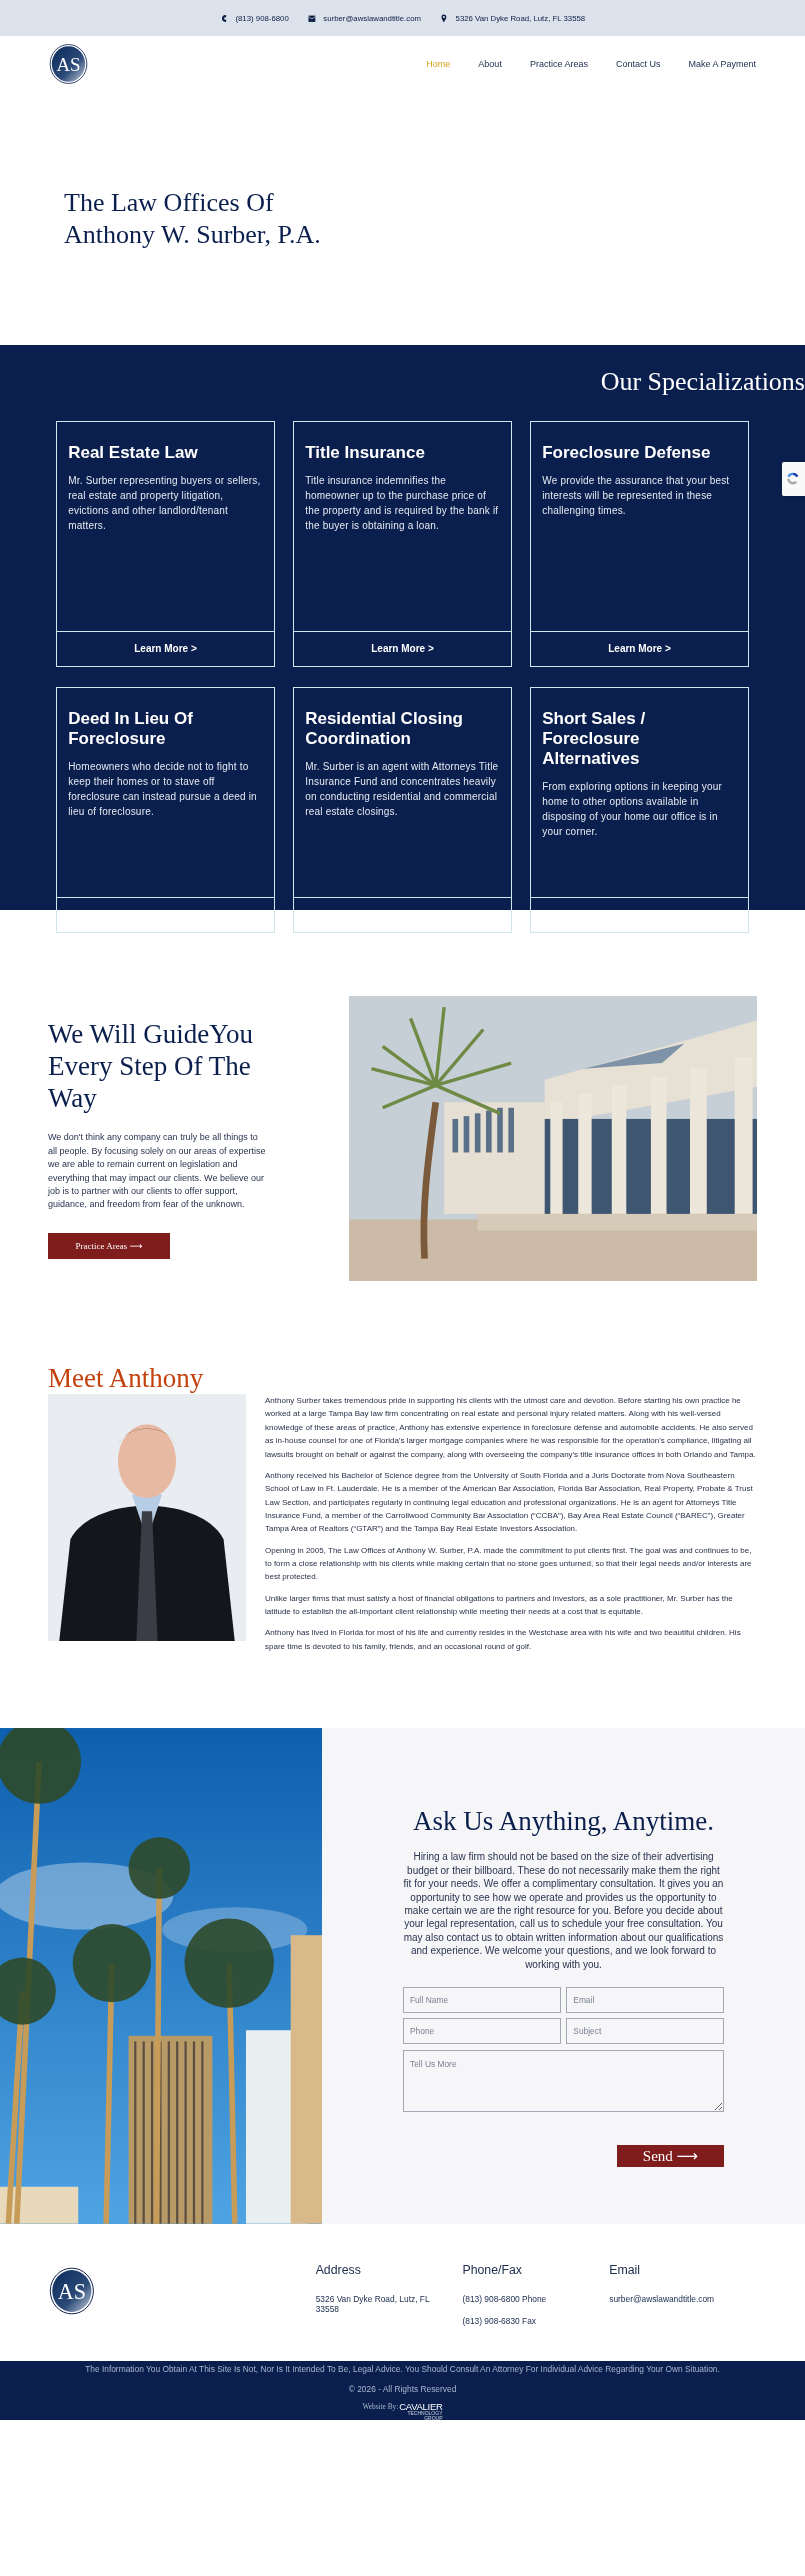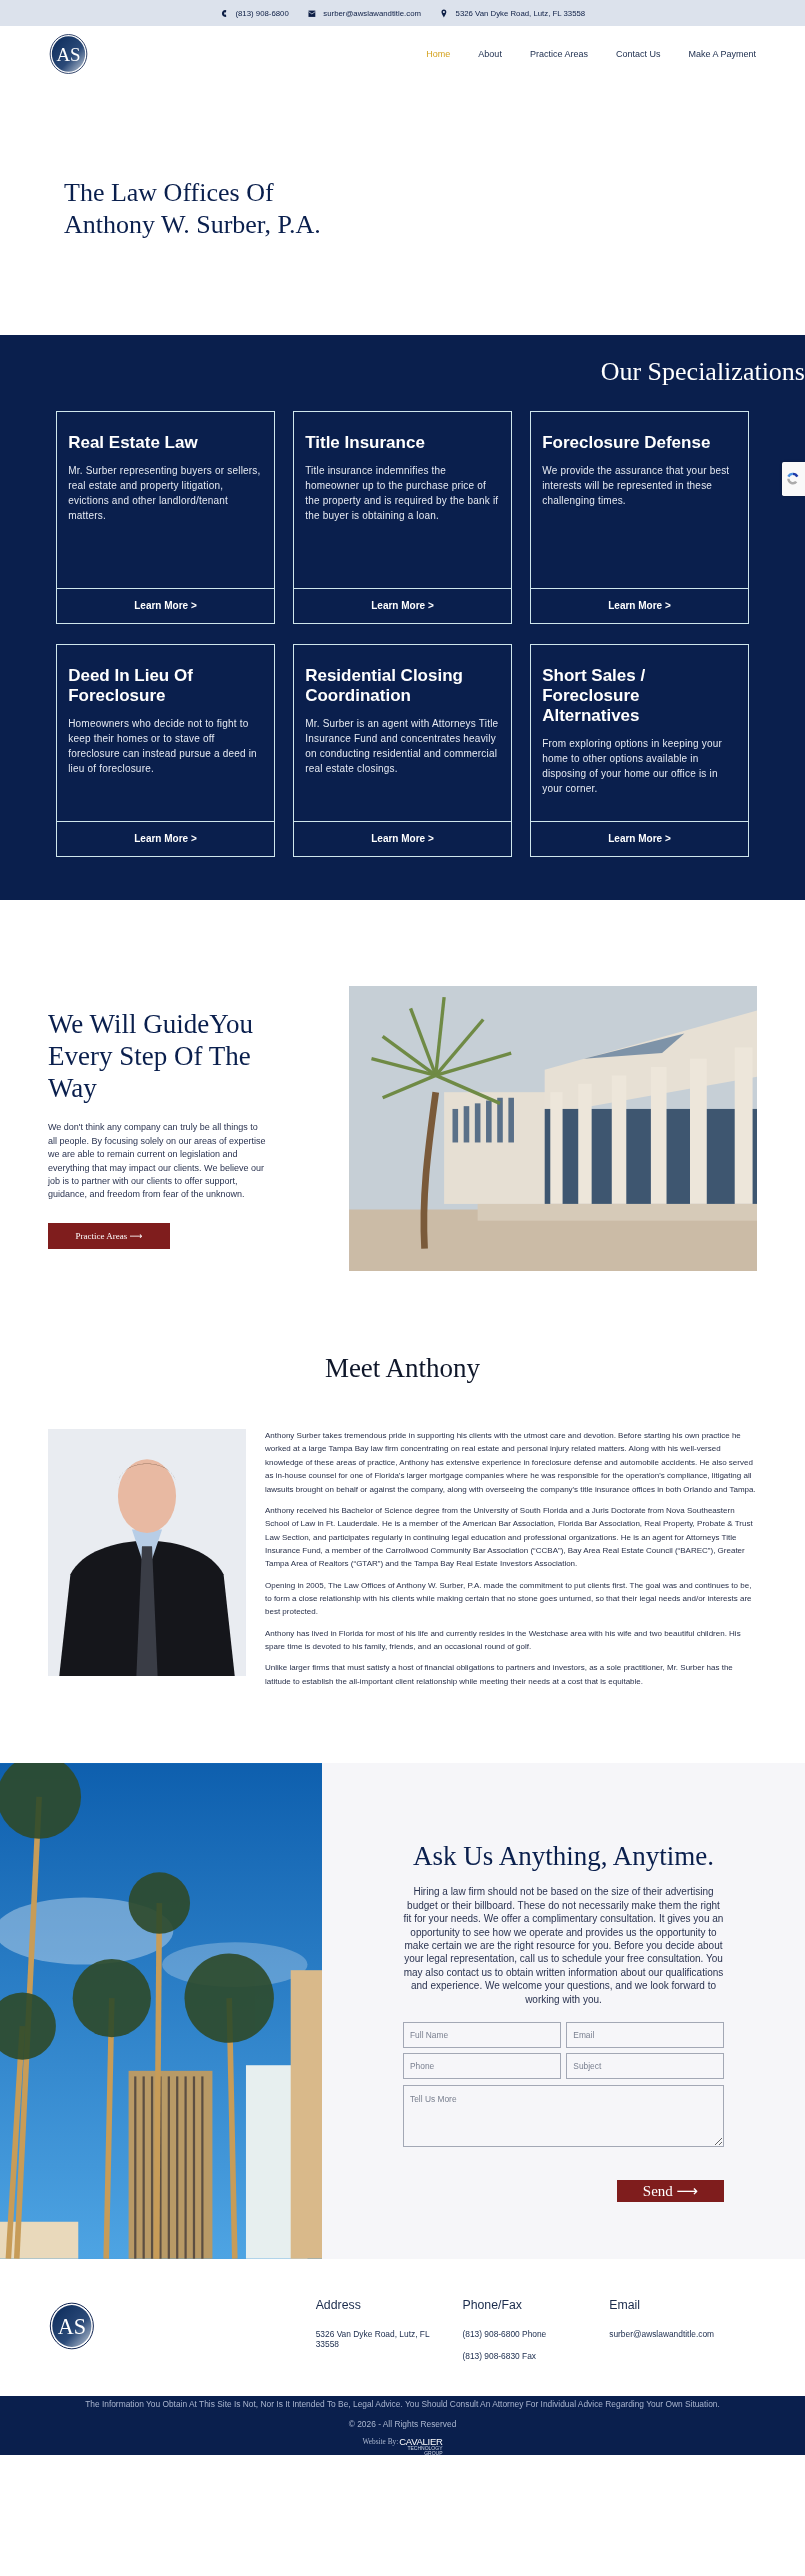--- a/index.html
+++ b/index.html
@@ -1,56 +1,56 @@
 <!DOCTYPE html>
 <html style="font-size:9px"><head>
   <meta charset="utf-8">
   <style>
     * { box-sizing: border-box; margin: 0; padding: 0; }
     html, body { width: 805px; background: #ffffff; }
     body { font-family: "Liberation Sans", sans-serif; color: #0a1f4d; }
     .serif { font-family: "Liberation Serif", "DejaVu Serif", serif; }
 
     
-    .topbar { height: 26px; background: #dce2ec; display: flex; align-items: center; justify-content: center; gap: 19px; font-size: 7.8px; color: #0d1e45; }
+    .topbar { height: 36px; background: #dce2ec; display: flex; align-items: center; justify-content: center; gap: 19px; font-size: 7.8px; color: #0d1e45; }
     .topbar .item { display: flex; align-items: center; gap: 7.8px; }
     .topbar svg { width: 7.8px; height: 9px; fill: #0d1e45; }
 
     
     .nav { height: 56px; display: flex; align-items: center; justify-content: space-between; padding: 0 49px 0 49px; }
     .logo { width: 39px; height: 40px; }
     .nav-links { display: flex; gap: 28px; font-size: 9px; color: #1a2b4c; }
     .nav-links a { text-decoration: none; color: #1a2b4c; }
     .nav-links a.active { color: #d4a21e; }
 
     
     .hero { height: 253px; padding: 95px 0 0 64px; }
     .hero h1 { font-family: "Liberation Serif", serif; font-weight: 400; font-size: 26px; line-height: 32px; color: #0a1f4d; }
 
     
     .specs { background: #0a1f4d; height: 565px; padding-top: 22.4px; }
     .specs h2 { text-align: right; font-family: "Liberation Serif", serif; font-weight: 400; font-size: 26px; color: #fff; margin-bottom: 23.5px; }
     .spec-grid { display: grid; grid-template-columns: repeat(3, 219px); column-gap: 18px; row-gap: 20px; justify-content: center; }
-    .card { border: 0.8px solid #cfe6ec; height: 213px; display: flex; flex-direction: column; color: #fff; }
+    .card { border: 0.8px solid #cfe6ec; height: 246px; display: flex; flex-direction: column; color: #fff; }
     .card .body { flex: 1; padding: 21px 11.2px 11.2px 11.2px; }
     .card h3 { font-size: 17px; font-weight: 700; line-height: 20px; margin-bottom: 10px; }
     .card p { font-size: 10px; line-height: 15px; color: #e6eaf2; letter-spacing: 0.2px; }
     .card .more { height: 35px; border-top: 0.8px solid #cfe6ec; display: flex; align-items: center; justify-content: center; font-weight: 700; font-size: 10px; color: #fff; cursor: pointer; }
 
     
     .guide { display: flex; padding: 86px 48px 0 48px; height: 425px; }
     .guide .left { width: 224px; padding-top: 22.4px; }
     .guide h2 { font-family: "Liberation Serif", serif; font-weight: 400; font-size: 27px; line-height: 32px; color: #0a1f4d; margin-bottom: 17px; }
     .guide p { font-size: 9px; line-height: 13.4px; color: #2a3350; margin-bottom: 21px; }
     .btn-gold { display: inline-flex; align-items: center; justify-content: center; background: #7f1d1d; color: #fff; font-family: "Liberation Serif", serif; font-size: 9px; width: 122px; height: 26px; border: none; cursor: pointer; }
     .guide .photo { margin-left: 82px; width: 416px; height: 285px; position: relative; overflow: hidden; background: linear-gradient(180deg, #b8c3cc 0%, #d7dde2 45%, #cfc4b3 70%, #cbb9a1 100%); }
 
     
     .meet { padding: 28px 48px 67px 48px; }
-    .meet h2 { text-align: center; font-family: "Liberation Serif", serif; font-weight: 400; font-size: 27px; color: #0f172a; margin-bottom: 45px; }
+    .meet h2 { font-family: "Liberation Serif", serif; font-weight: 400; font-size: 27px; color: #c2410c; }
     .meet .row { display: flex; gap: 19px; }
     .meet .portrait { width: 198px; height: 247px; flex-shrink: 0; background: linear-gradient(180deg, #eceff3 0%, #e2e6ec 100%); position: relative; overflow: hidden; }
     .meet .bio p { font-size: 8px; line-height: 13.4px; color: #28304a; margin-bottom: 7.8px; }
 
     
     .contact { display: flex; height: 496px; background: #f6f6f9; }
     .contact .cityimg { width: 322px; height: 496px; position: relative; overflow: hidden; background: linear-gradient(180deg, #1a6fbf 0%, #2a86d4 50%, #4aa0e0 100%); }
     .contact .form-side { flex: 1; padding: 78px 81px 0 81px; text-align: center; }
     .contact h2 { font-family: "Liberation Serif", serif; font-weight: 400; font-size: 27px; color: #0a1f4d; margin-bottom: 13.4px; }
     .contact p.lead { font-size: 10px; line-height: 13.4px; color: #2a3350; margin-bottom: 15.7px; }
@@ -247,22 +247,22 @@
           <path d="M150 180 L177 260 L204 180 Z" fill="#b7cde6"></path>
           <path d="M168 210 L186 210 L196 442 L158 442 Z" fill="#3a3d46"></path>
           <ellipse cx="177" cy="120" rx="52" ry="66" fill="#e8b9a2"></ellipse>
           <path d="M125 100 C125 50 229 50 229 100 C229 80 210 62 177 62 C144 62 125 80 125 100 Z" fill="#4a3627"></path>
         </svg>
       </div>
       <div class="bio">
         <p>Anthony Surber takes tremendous pride in supporting his clients with the utmost care and devotion. Before starting his own practice he worked at a large Tampa Bay law firm concentrating on real estate and personal injury related matters. Along with his well-versed knowledge of these areas of practice, Anthony has extensive experience in foreclosure defense and automobile accidents. He also served as in-house counsel for one of Florida's larger mortgage companies where he was responsible for the operation's compliance, litigating all lawsuits brought on behalf or against the company, along with overseeing the company's title insurance offices in both Orlando and Tampa.</p>
         <p>Anthony received his Bachelor of Science degree from the University of South Florida and a Juris Doctorate from Nova Southeastern School of Law in Ft. Lauderdale. He is a member of the American Bar Association, Florida Bar Association, Real Property, Probate &amp; Trust Law Section, and participates regularly in continuing legal education and professional organizations. He is an agent for Attorneys Title Insurance Fund, a member of the Carrollwood Community Bar Association (“CCBA”), Bay Area Real Estate Council (“BAREC”), Greater Tampa Area of Realtors (“GTAR”) and the Tampa Bay Real Estate Investors Association.</p>
         <p>Opening in 2005, The Law Offices of Anthony W. Surber, P.A. made the commitment to put clients first. The goal was and continues to be, to form a close relationship with his clients while making certain that no stone goes unturned, so that their legal needs and/or interests are best protected.</p>
+        <p>Unlike larger firms that must satisfy a host of financial obligations to partners and investors, as a sole practitioner, Mr. Surber has the latitude to establish the all-important client relationship while meeting their needs at a cost that is equitable.</p>
         <p>Anthony has lived in Florida for most of his life and currently resides in the Westchase area with his wife and two beautiful children. His spare time is devoted to his family, friends, and an occasional round of golf.</p>
-        <p>Unlike larger firms that must satisfy a host of financial obligations to partners and investors, as a sole practitioner, Mr. Surber has the latitude to establish the all-important client relationship while meeting their needs at a cost that is equitable.</p>
       </div>
     </div>
   </div>
 
   <div class="contact">
     <div class="cityimg">
       <svg width="322" height="496" viewBox="0 0 576 886">
         <defs>
             <linearGradient id="sky" x1="0" y1="0" x2="0" y2="1">
               <stop offset="0" stop-color="#0e5fae"></stop>

